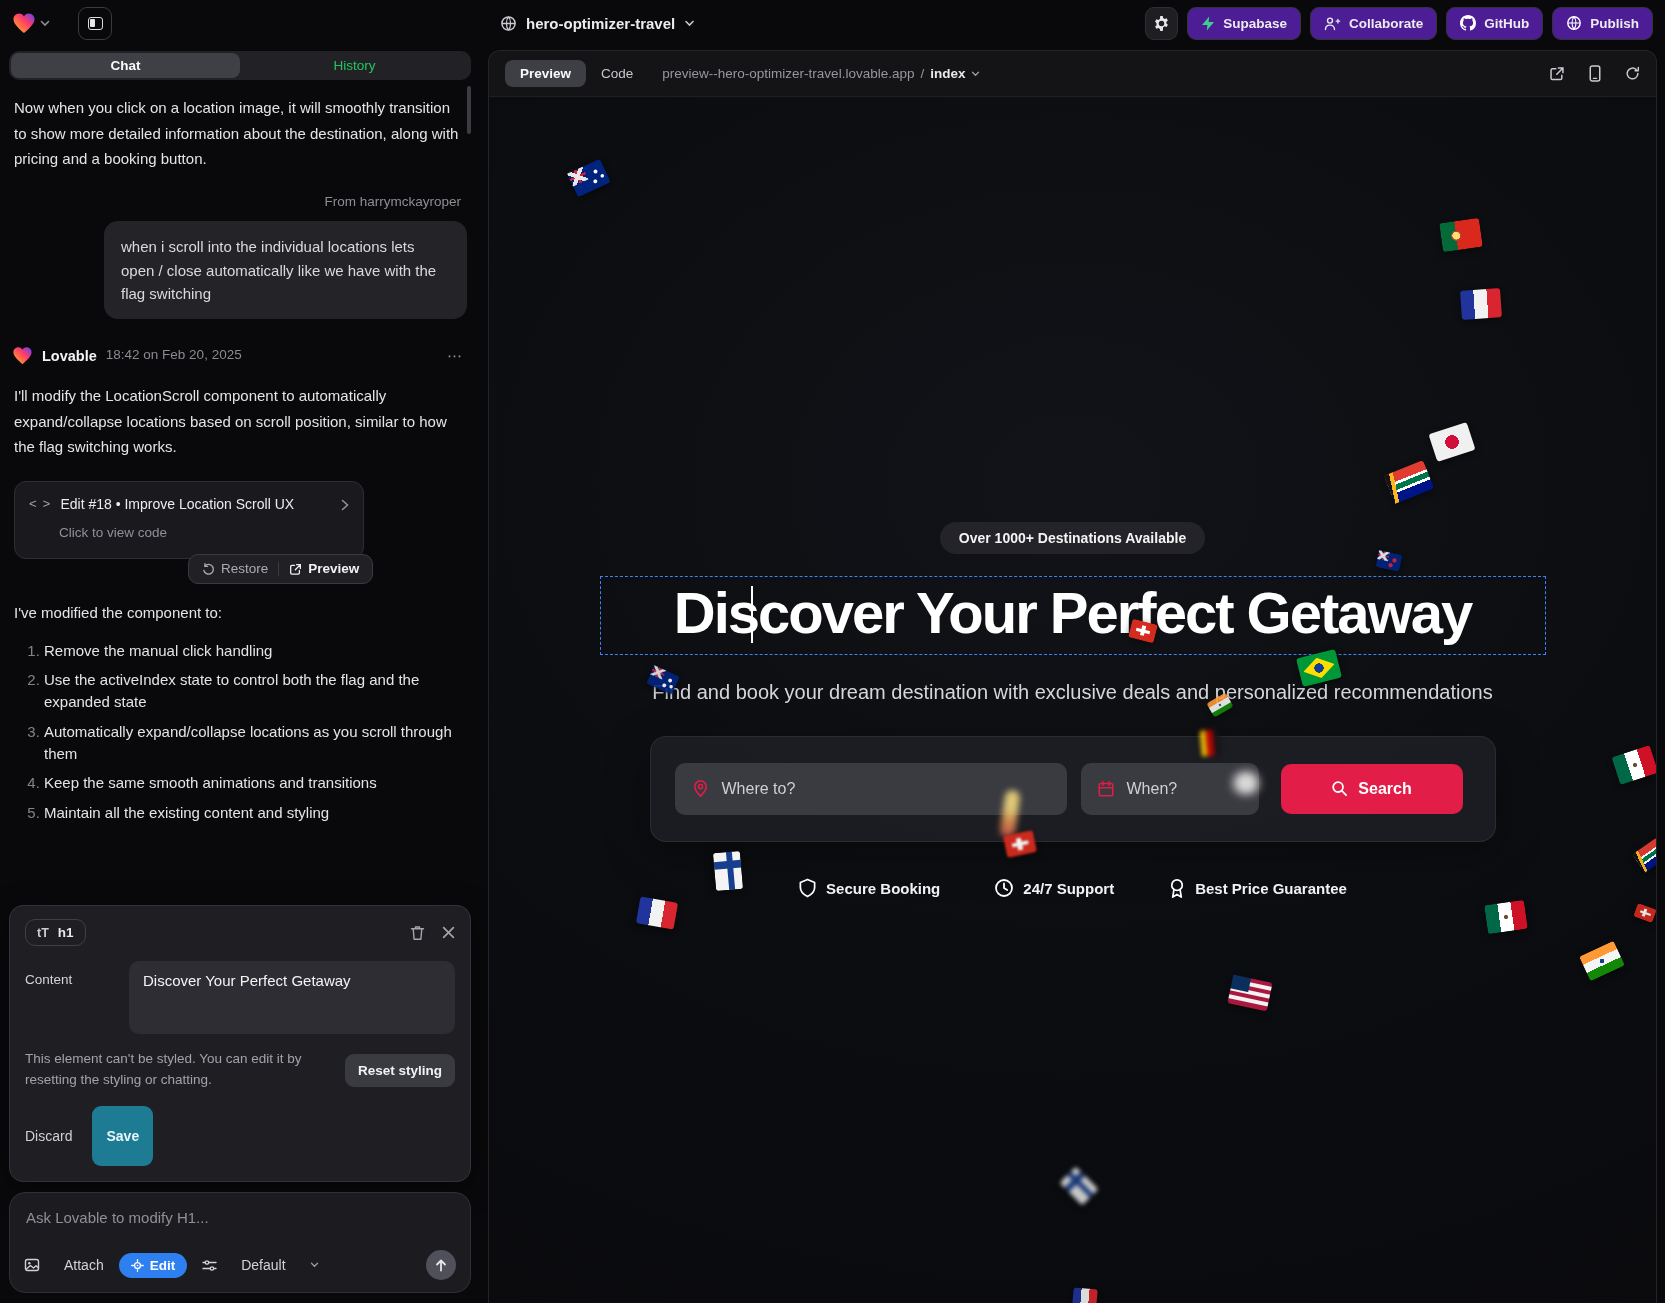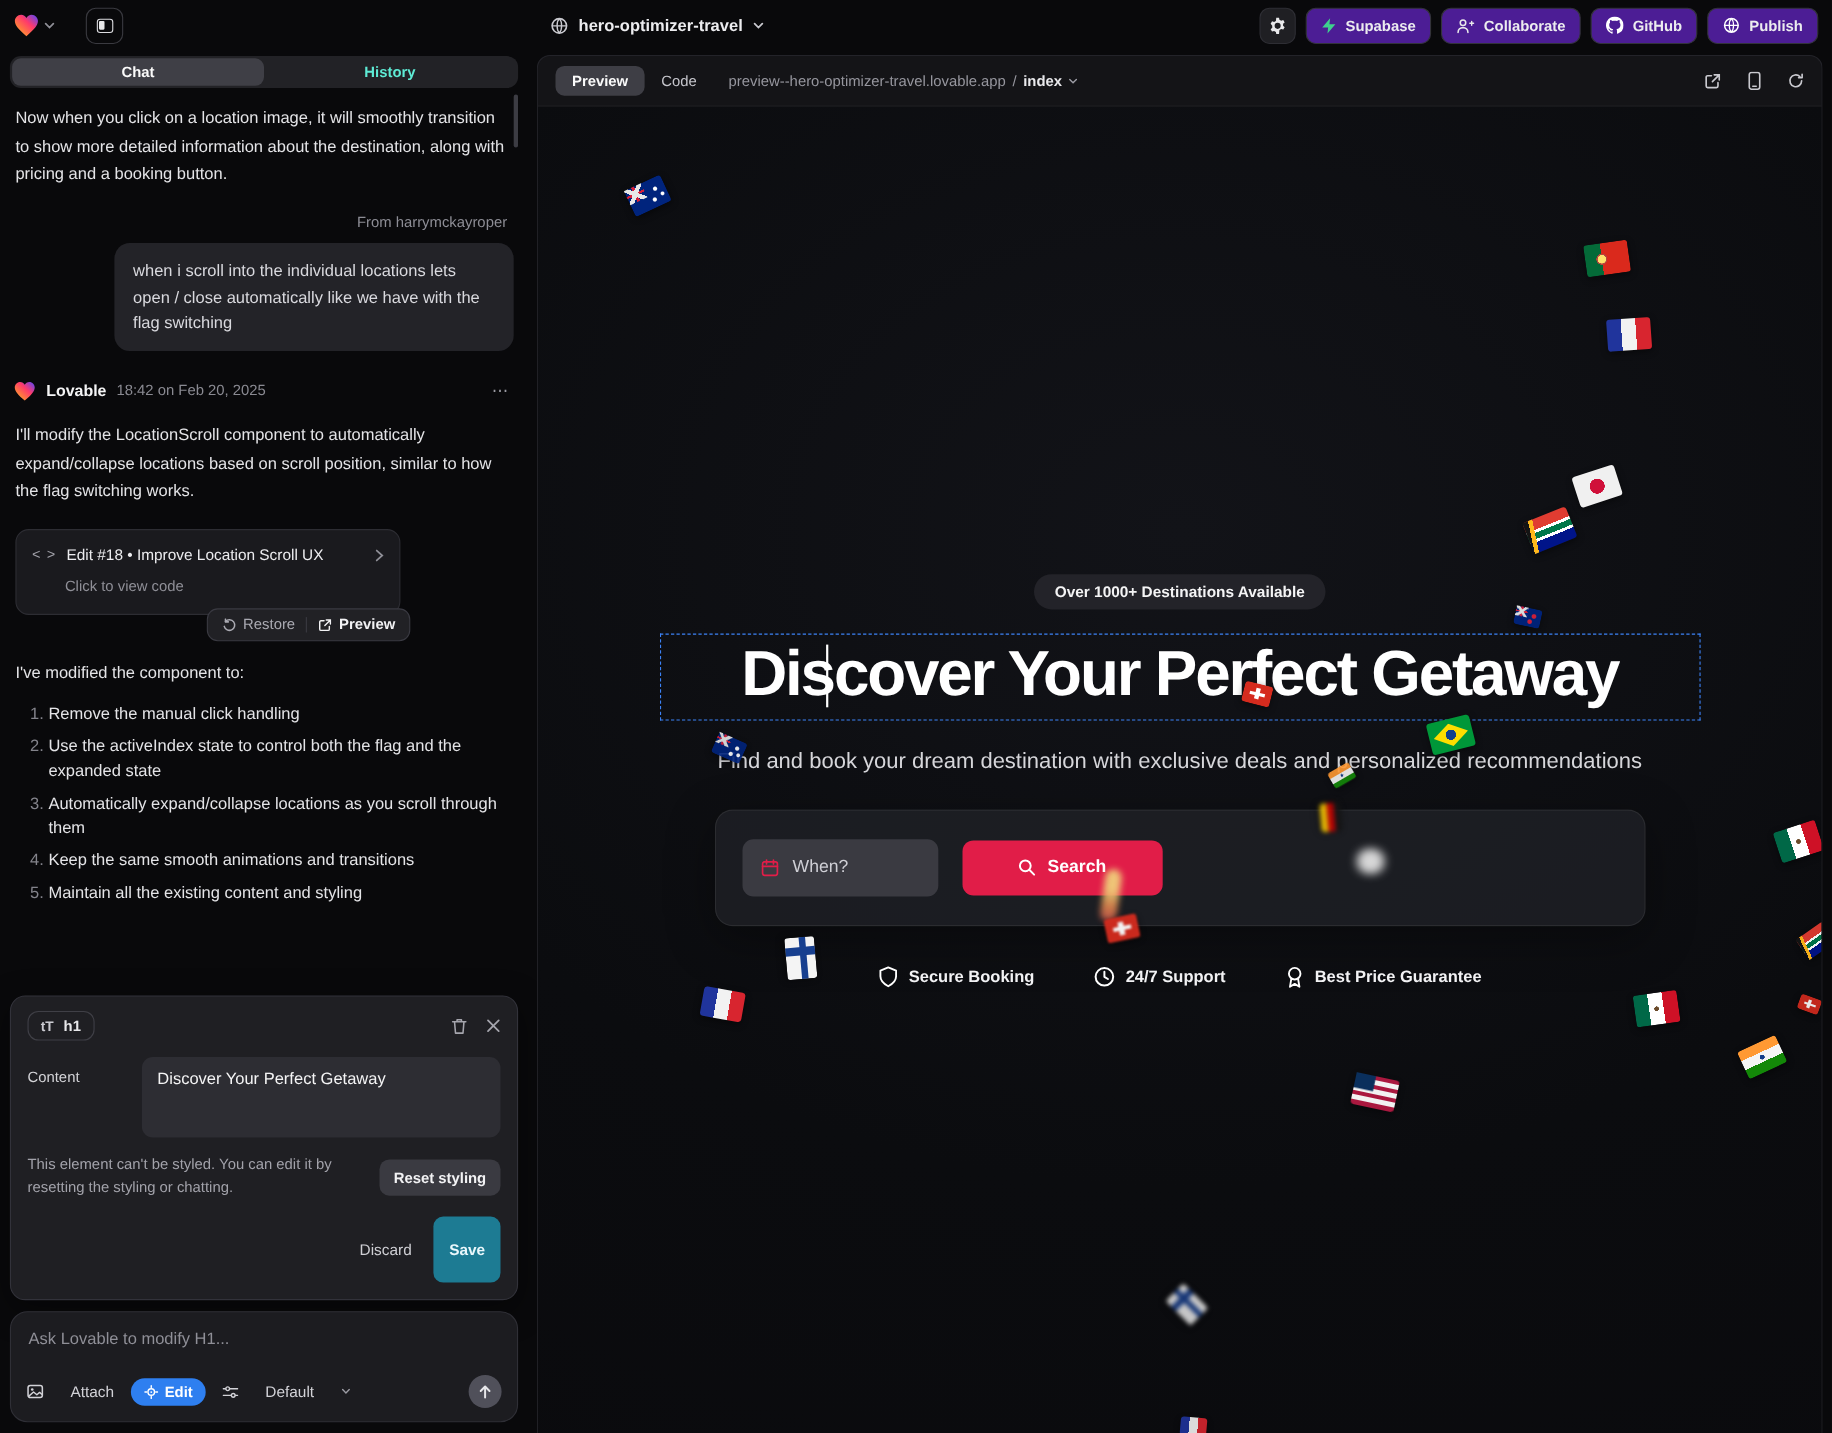--- a/index.html
+++ b/index.html
@@ -19,21 +19,21 @@
   .proj-name{font-size:15px;font-weight:700;color:#ececef;}
   .hdr-right{margin-left:auto;display:flex;align-items:center;gap:9px;}
   .icon-btn{width:31px;height:31px;border-radius:9px;background:#1f1f23;border:1px solid #2e2e34;
     display:flex;align-items:center;justify-content:center;}
   .hdr-btn{height:31px;border-radius:9px;border:1px solid #33333a;background:#4c1d95;display:flex;
     align-items:center;gap:8px;padding:0 13px;font-size:13.5px;font-weight:700;color:#ececef;}
 
   
   .side{position:absolute;top:46px;left:0;width:480px;bottom:0;display:flex;flex-direction:column;padding:0 9px;box-sizing:border-box;}
   .tabs{flex:none;margin:5px 0 2px;background:#222226;border-radius:10px;padding:2px;display:grid;grid-template-columns:1fr 1fr;height:29px;box-sizing:border-box;}
-  .tab{display:flex;align-items:center;justify-content:center;font-size:13.5px;color:#5eead4;font-weight:700;border-radius:8px;}
+  .tab{display:flex;align-items:center;justify-content:center;font-size:13.5px;color:#22c55e;font-weight:400;border-radius:8px;}
   .tab.active{background:#3f3f46;color:#fafafa;font-weight:700;}
   .chat{flex:1;overflow:hidden;position:relative;padding:13px 4px 0 3px;font-size:15px;line-height:1.55;color:#e4e4e7;}
   .chat .sb-thumb{position:absolute;top:4px;right:0;width:4px;height:48px;border-radius:2px;background:#3c3c43;}
   ol.numlist{margin:2px 0 16px;padding-left:32px;}
   ol.numlist li{margin-bottom:8px;line-height:1.45;}
   ol.numlist li::marker{color:#83838b;}
   .para{margin:16px 2px 0;line-height:1.7;}
   .from-lbl{margin:20px 6px 9px;text-align:right;font-size:13.5px;color:#8d8d95;}
   .bubble{margin-left:92px;background:#232328;border-radius:14px;padding:14px 17px;color:#d9d9de;line-height:1.55;}
   .agent-row{margin-top:25px;display:flex;align-items:center;gap:9px;}
@@ -56,21 +56,21 @@
   .ed-head{display:flex;align-items:center;}
   .type-badge{display:inline-flex;align-items:center;gap:9px;border:1px solid #3f3f46;border-radius:10px;padding:5px 11px;font-size:13.5px;font-weight:700;color:#e8e8ea;}
   .type-ico{font-size:12.5px;color:#cbcbd1;font-weight:700;}
   .ed-icons{margin-left:auto;display:flex;align-items:center;gap:17px;color:#a5a5ad;}
   .ed-row{display:flex;gap:14px;margin-top:15px;}
   .ed-label{width:90px;flex:none;padding-top:11px;font-size:13.5px;color:#d4d4d8;}
   .content-box{flex:1;background:#2d2d33;border-radius:10px;min-height:40px;padding:11px 14px 22px;font-size:15px;color:#f4f4f5;}
   .ed-note-row{display:flex;align-items:center;gap:12px;margin-top:15px;}
   .ed-note{flex:1;font-size:13.5px;line-height:1.55;color:#a2a2aa;max-width:318px;}
   .reset-btn{flex:none;background:#3a3a41;border-radius:9px;padding:9px 13px;font-size:13.5px;font-weight:700;color:#f2f2f4;white-space:nowrap;}
-  .ed-foot{display:flex;justify-content:flex-end;align-items:center;gap:20px;margin-top:15px;}
+  .ed-foot{display:flex;align-items:center;gap:20px;margin-top:15px;}
   .discard{font-size:14px;color:#cfcfd4;}
   .save{background:#1d7b93;color:#e9f7fb;border-radius:9px;padding:22px 14px;font-size:14px;font-weight:600;}
 
   
   .composer{flex:none;background:#1c1c20;border:1px solid #2f2f36;border-radius:16px;padding:14px 14px 12px;margin-bottom:10px;}
   .placeholder{font-size:15px;color:#8f8f97;margin:2px 2px 24px;}
   .comp-row{display:flex;align-items:center;gap:15px;}
   .comp-item{display:flex;align-items:center;gap:24px;font-size:14px;color:#d2d2d7;}
   .edit-pill{display:flex;align-items:center;gap:6px;background:#2e7ff0;border-radius:999px;padding:5px 12px;font-size:13.5px;font-weight:700;color:#fff;text-align:center;}
   .send-btn{margin-left:auto;width:30px;height:30px;border-radius:50%;background:#50505a;display:flex;align-items:center;justify-content:center;color:#e7e7ea;font-size:16px;font-weight:700;}
@@ -422,20 +422,27 @@
         <span class="badge">Over 1000+ Destinations Available</span>
 
         <div class="sel-box">
           <h1>Discover Your Perfect Getaway</h1>
           <div class="caret"></div>
         </div>
 
         <div class="sub">Find and book your dream destination with exclusive deals and personalized recommendations</div>
 
         <div class="search-card">
+          <div class="s-input s-where">
+            <svg width="19" height="19" viewBox="0 0 20 20">
+              <path d="M10 18 s6 -5.6 6 -10 a6 6 0 1 0 -12 0 c0 4.4 6 10 6 10 z" stroke="#e11d48" stroke-width="1.7" fill="none" stroke-linejoin="round"></path>
+              <circle cx="10" cy="8" r="2.2" stroke="#e11d48" stroke-width="1.7" fill="none"></circle>
+            </svg>
+            <span>Where to?</span>
+          </div>
           <div class="s-input s-when">
             <svg width="18" height="18" viewBox="0 0 20 20">
               <rect x="2.5" y="4" width="15" height="13.5" rx="2" stroke="#e11d48" stroke-width="1.7" fill="none"></rect>
               <path d="M6.5 2 v4 M13.5 2 v4 M2.5 8.5 h15" stroke="#e11d48" stroke-width="1.7" stroke-linecap="round"></path>
             </svg>
             <span>When?</span>
           </div>
           <div class="s-btn">
             <svg width="17" height="17" viewBox="0 0 18 18">
               <circle cx="7.5" cy="7.5" r="5.2" stroke="#fff" stroke-width="1.9" fill="none"></circle>

